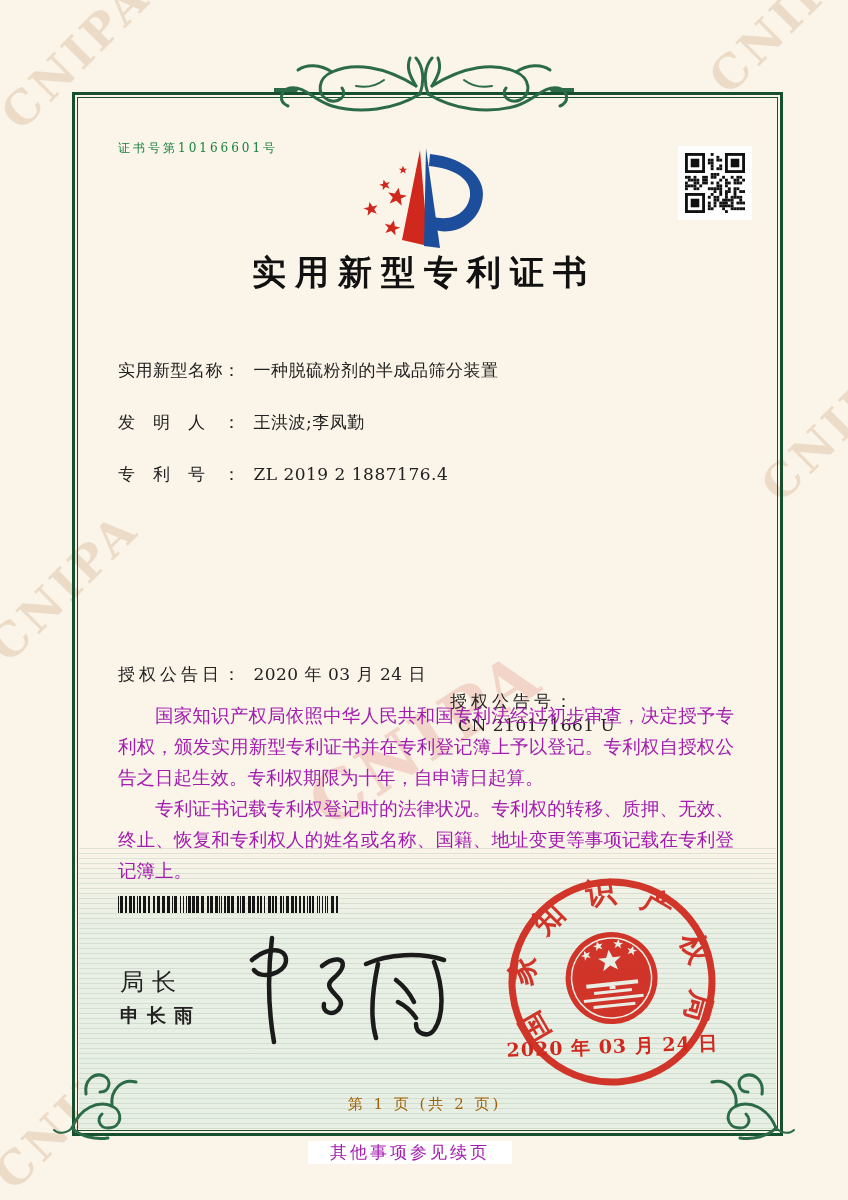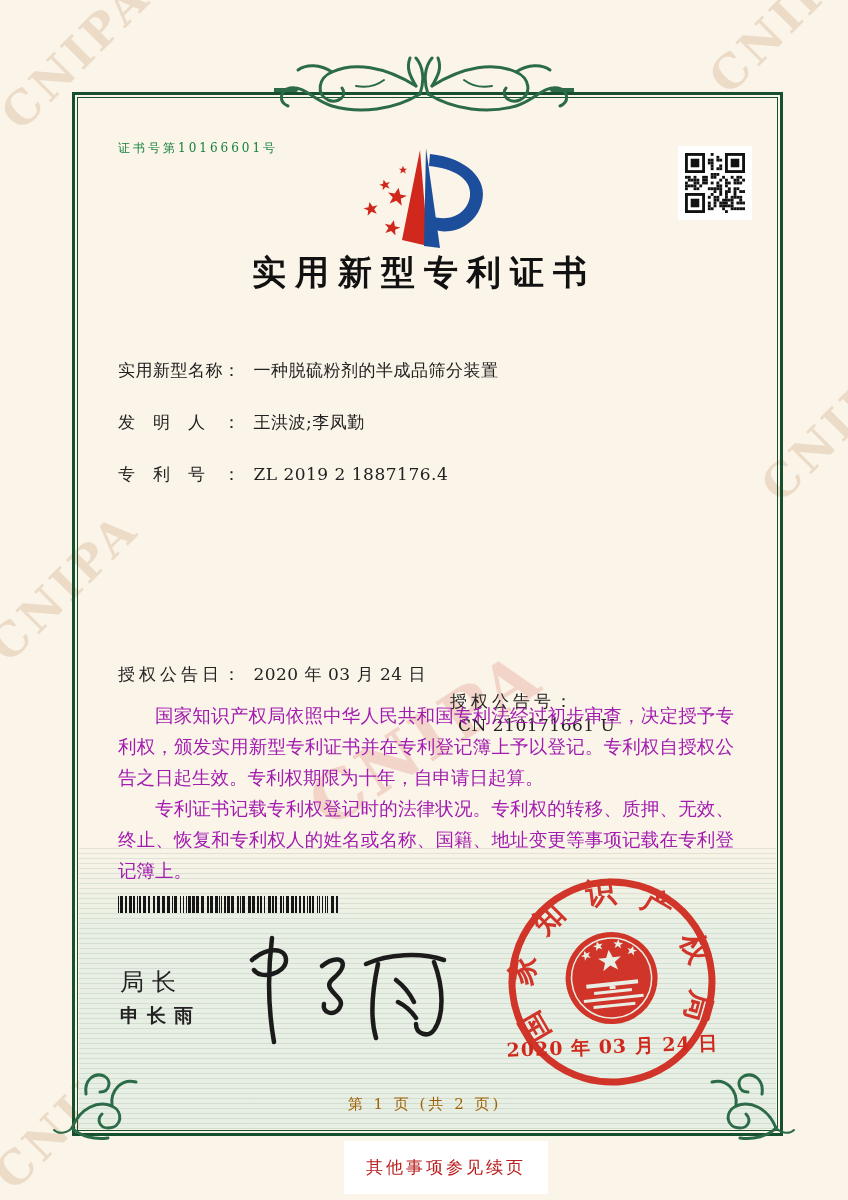--- a/index.html
+++ b/index.html
@@ -58,22 +58,22 @@
   .signature{position:absolute;left:238px;top:930px;}
 
   .seal{position:absolute;left:497px;top:867px;width:230px;height:230px;
         transform:rotate(-6deg);opacity:.93;}
   .seal-date{position:absolute;left:500px;top:1034px;width:225px;text-align:center;
              color:var(--red);font-size:19px;letter-spacing:1px;font-weight:700;
              transform:rotate(-2deg);}
 
   .page-info{position:absolute;left:72px;top:1095px;width:705px;text-align:center;
              font-size:15px;letter-spacing:3px;color:#a16207;}
-  .cont-box{position:absolute;left:344px;top:1141px;background:#fff;
-            padding:15px 22px;font-size:17px;letter-spacing:3px;color:#b91c1c;}
+  .cont-box{position:absolute;left:308px;top:1141px;background:#fff;
+            padding:0 22px;font-size:17px;letter-spacing:3px;color:#a21caf;}
 
   .ornament{position:absolute;}
   svg{display:block;}
 </style>
 </head>
 <body>
 
 <div class="page">
 
   <div class="wm" style="left:-18px;top:28px;">CNIPA</div>

